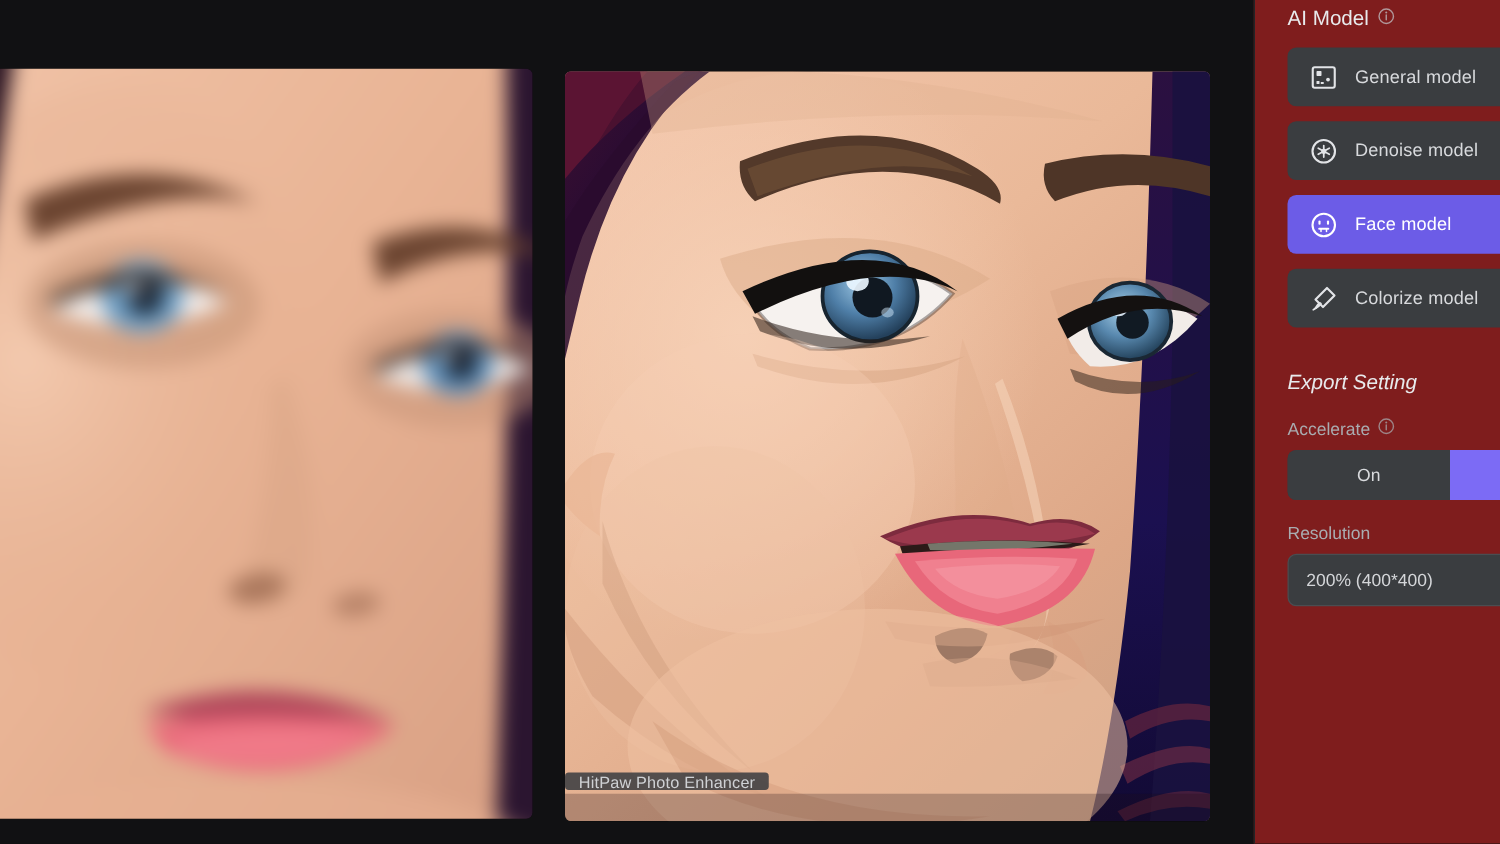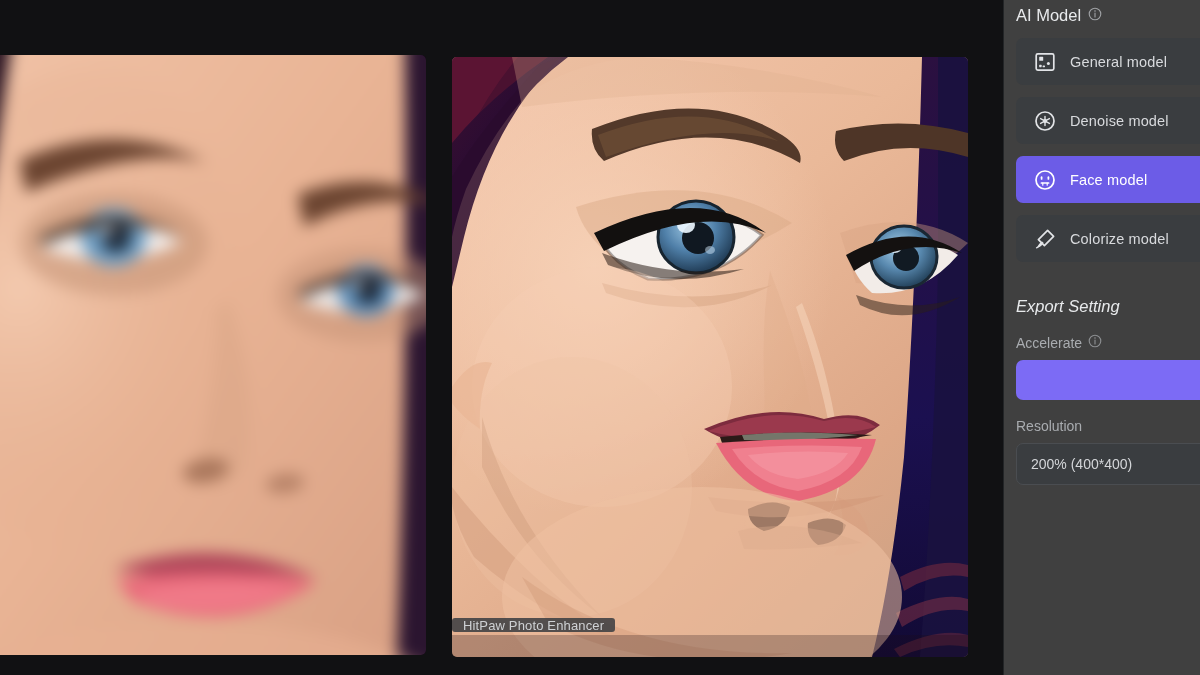--- a/index.html
+++ b/index.html
@@ -50,23 +50,23 @@
     height:14px; display:flex; align-items:center;
     padding:0 11px;
     background:rgba(62,63,66,.88);
     color:#cfd1d4; font-size:13px; letter-spacing:.15px;
     border-radius:3px; z-index:25;
   }
 
   
   #sidebar {
     position:absolute; left:1003px; top:0; width:197px; height:675px;
-    background:#404040;
+    background:#7f1d1d;
     border-left:1px solid #232527;
-    padding:0 0 0 12px;
+    padding:0 0 0 26px;
     overflow:hidden;
   }
   .panel-title {
     color:#e8eaec; font-size:16.5px; font-weight:400;
     display:flex; align-items:center; gap:7px;
   }
   #ai-model-title { margin-top:6px; }
   .info-icon { width:14px; height:14px; display:inline-block; flex:0 0 auto; opacity:.72; }
 
   .model-list { margin-top:13px; display:flex; flex-direction:column; gap:12px; }
@@ -375,20 +375,23 @@
       <span>
         <svg class="info-icon" viewBox="0 0 16 16" fill="none" stroke="#a9acb0" stroke-width="1.3">
           <circle cx="8" cy="8" r="6.6"></circle>
             <path d="M8 6.9 V11.3" stroke-linecap="round"></path>
           <circle cx="8" cy="4.6" r=".95" fill="#a9acb0" stroke="none"></circle>
         </svg>
       </span>
     </div>
 
     <div class="seg-toggle">
+      <div class="seg active">
+        <span>On</span>
+      </div>
       <div class="seg off-seg"></div>
     </div>
 
     <div class="field-label">
       <span>Resolution</span>
     </div>
 
     <div class="select-box">
       <span>200% (400*400)</span>
     </div>

